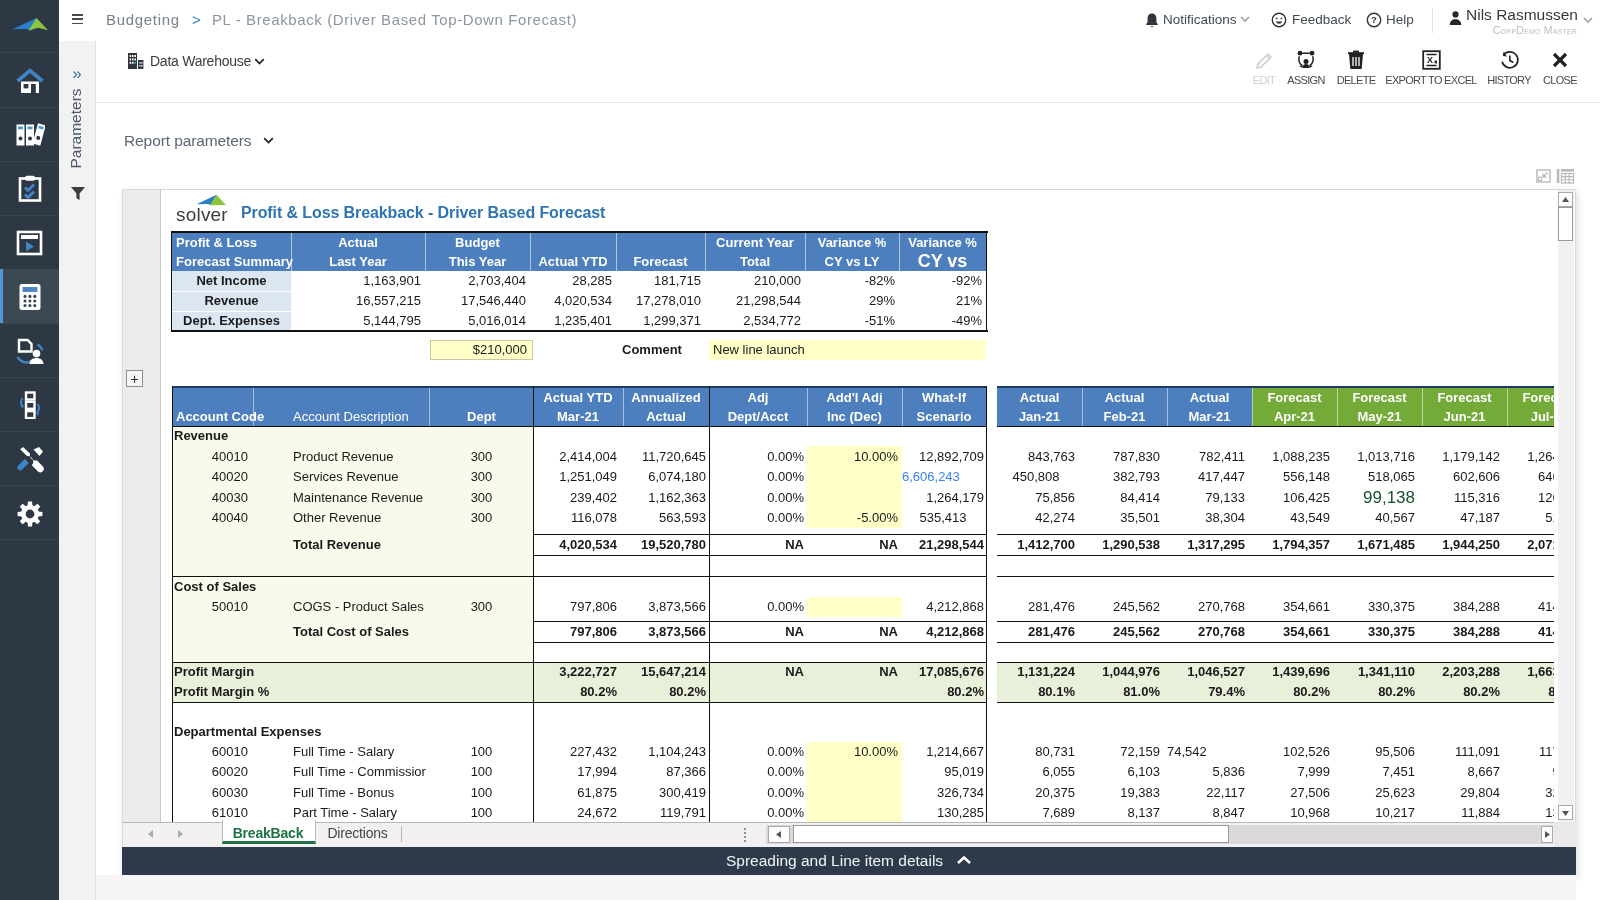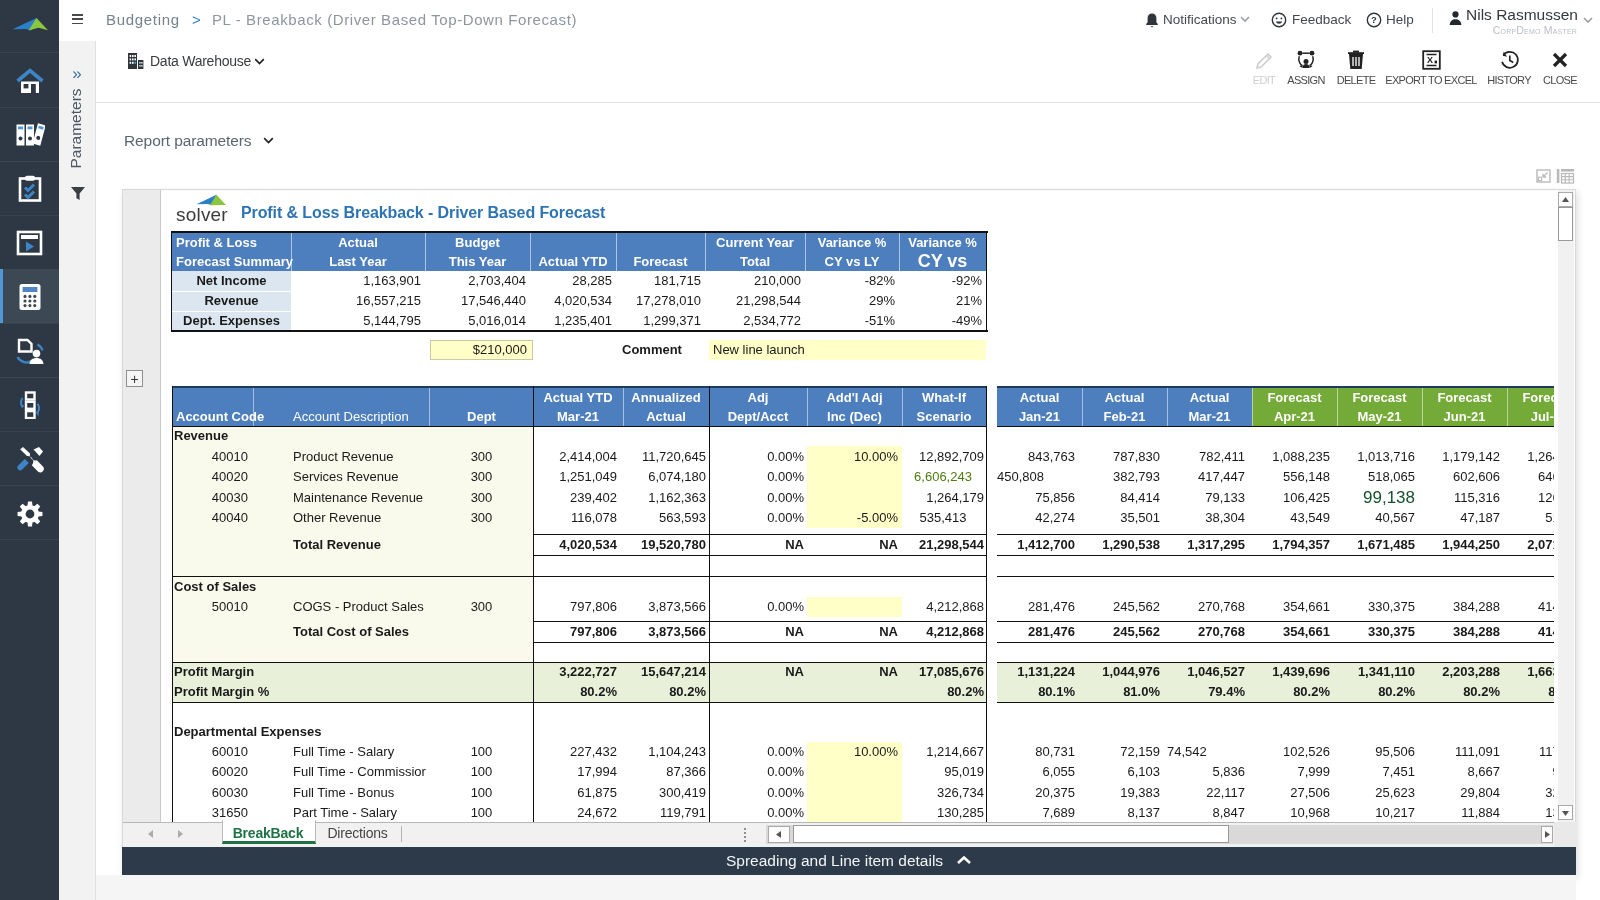--- a/index.html
+++ b/index.html
@@ -319,21 +319,21 @@
     <div style="position:absolute;left:462px;top:256px;width:83px;height:21px;line-height:21px;font-size:13px;color:#1a1a1a;text-align:right">11,720,645</div>
     <div style="position:absolute;left:548px;top:256px;width:95px;height:21px;line-height:21px;font-size:13px;color:#1a1a1a;text-align:right">0.00%</div>
     <div style="position:absolute;left:646px;top:256px;width:91px;height:21px;line-height:21px;font-size:13px;color:#1a1a1a;text-align:right">10.00%</div>
     <div style="position:absolute;left:741px;top:256px;width:82px;height:21px;line-height:21px;font-size:13px;color:#1a1a1a;text-align:right">12,892,709</div>
     <div style="position:absolute;left:11px;top:277px;width:76px;height:20px;line-height:20px;font-size:13px;color:#1a1a1a;text-align:right">40020</div>
     <div style="position:absolute;left:132px;top:277px;width:136px;height:20px;line-height:20px;font-size:13px;color:#1a1a1a;white-space:nowrap;overflow:hidden">Services Revenue</div>
     <div style="position:absolute;left:269px;top:277px;width:103px;height:20px;line-height:20px;font-size:13px;color:#1a1a1a;text-align:center">300</div>
     <div style="position:absolute;left:372px;top:277px;width:84px;height:20px;line-height:20px;font-size:13px;color:#1a1a1a;text-align:right">1,251,049</div>
     <div style="position:absolute;left:462px;top:277px;width:83px;height:20px;line-height:20px;font-size:13px;color:#1a1a1a;text-align:right">6,074,180</div>
     <div style="position:absolute;left:548px;top:277px;width:95px;height:20px;line-height:20px;font-size:13px;color:#1a1a1a;text-align:right">0.00%</div>
-    <div style="position:absolute;left:741px;top:277px;width:82px;height:20px;line-height:20px;font-size:13px;color:#4d7c0f;text-align:center">6,606,243</div>
+    <div style="position:absolute;left:741px;top:277px;width:82px;height:20px;line-height:20px;font-size:13px;color:#3b82f6;text-align:left">6,606,243</div>
     <div style="position:absolute;left:11px;top:297px;width:76px;height:21px;line-height:21px;font-size:13px;color:#1a1a1a;text-align:right">40030</div>
     <div style="position:absolute;left:132px;top:297px;width:136px;height:21px;line-height:21px;font-size:13px;color:#1a1a1a;white-space:nowrap;overflow:hidden">Maintenance Revenue</div>
     <div style="position:absolute;left:269px;top:297px;width:103px;height:21px;line-height:21px;font-size:13px;color:#1a1a1a;text-align:center">300</div>
     <div style="position:absolute;left:372px;top:297px;width:84px;height:21px;line-height:21px;font-size:13px;color:#1a1a1a;text-align:right">239,402</div>
     <div style="position:absolute;left:462px;top:297px;width:83px;height:21px;line-height:21px;font-size:13px;color:#1a1a1a;text-align:right">1,162,363</div>
     <div style="position:absolute;left:548px;top:297px;width:95px;height:21px;line-height:21px;font-size:13px;color:#1a1a1a;text-align:right">0.00%</div>
     <div style="position:absolute;left:741px;top:297px;width:82px;height:21px;line-height:21px;font-size:13px;color:#1a1a1a;text-align:right">1,264,179</div>
     <div style="position:absolute;left:11px;top:318px;width:76px;height:20px;line-height:20px;font-size:13px;color:#1a1a1a;text-align:right">40040</div>
     <div style="position:absolute;left:132px;top:318px;width:136px;height:20px;line-height:20px;font-size:13px;color:#1a1a1a;white-space:nowrap;overflow:hidden">Other Revenue</div>
     <div style="position:absolute;left:269px;top:318px;width:103px;height:20px;line-height:20px;font-size:13px;color:#1a1a1a;text-align:center">300</div>
@@ -388,21 +388,21 @@
     <div style="position:absolute;left:462px;top:572px;width:83px;height:20px;line-height:20px;font-size:13px;color:#1a1a1a;text-align:right">87,366</div>
     <div style="position:absolute;left:548px;top:572px;width:95px;height:20px;line-height:20px;font-size:13px;color:#1a1a1a;text-align:right">0.00%</div>
     <div style="position:absolute;left:741px;top:572px;width:82px;height:20px;line-height:20px;font-size:13px;color:#1a1a1a;text-align:right">95,019</div>
     <div style="position:absolute;left:11px;top:592px;width:76px;height:21px;line-height:21px;font-size:13px;color:#1a1a1a;text-align:right">60030</div>
     <div style="position:absolute;left:132px;top:592px;width:136px;height:21px;line-height:21px;font-size:13px;color:#1a1a1a;white-space:nowrap;overflow:hidden">Full Time - Bonus</div>
     <div style="position:absolute;left:269px;top:592px;width:103px;height:21px;line-height:21px;font-size:13px;color:#1a1a1a;text-align:center">100</div>
     <div style="position:absolute;left:372px;top:592px;width:84px;height:21px;line-height:21px;font-size:13px;color:#1a1a1a;text-align:right">61,875</div>
     <div style="position:absolute;left:462px;top:592px;width:83px;height:21px;line-height:21px;font-size:13px;color:#1a1a1a;text-align:right">300,419</div>
     <div style="position:absolute;left:548px;top:592px;width:95px;height:21px;line-height:21px;font-size:13px;color:#1a1a1a;text-align:right">0.00%</div>
     <div style="position:absolute;left:741px;top:592px;width:82px;height:21px;line-height:21px;font-size:13px;color:#1a1a1a;text-align:right">326,734</div>
-    <div style="position:absolute;left:11px;top:613px;width:76px;height:19px;line-height:19px;font-size:13px;color:#1a1a1a;text-align:right">31650</div>
+    <div style="position:absolute;left:11px;top:613px;width:76px;height:19px;line-height:19px;font-size:13px;color:#1a1a1a;text-align:right">61010</div>
     <div style="position:absolute;left:132px;top:613px;width:136px;height:19px;line-height:19px;font-size:13px;color:#1a1a1a;white-space:nowrap;overflow:hidden">Part Time - Salary</div>
     <div style="position:absolute;left:269px;top:613px;width:103px;height:19px;line-height:19px;font-size:13px;color:#1a1a1a;text-align:center">100</div>
     <div style="position:absolute;left:372px;top:613px;width:84px;height:19px;line-height:19px;font-size:13px;color:#1a1a1a;text-align:right">24,672</div>
     <div style="position:absolute;left:462px;top:613px;width:83px;height:19px;line-height:19px;font-size:13px;color:#1a1a1a;text-align:right">119,791</div>
     <div style="position:absolute;left:548px;top:613px;width:95px;height:19px;line-height:19px;font-size:13px;color:#1a1a1a;text-align:right">0.00%</div>
     <div style="position:absolute;left:741px;top:613px;width:82px;height:19px;line-height:19px;font-size:13px;color:#1a1a1a;text-align:right">130,285</div>
     <div style="position:absolute;left:836px;top:196px;width:557px;height:436px;overflow:hidden">
       <div style="position:absolute;left:0;top:0;width:595px;height:436px">
         <div style="position:absolute;left:0px;top:276px;width:595px;height:40px;background:#e9f0da"></div>
         <div style="position:absolute;left:0px;top:2px;width:255px;height:38px;background:#4d7ebd"></div>
@@ -436,21 +436,21 @@
         <div style="position:absolute;left:425px;top:21px;width:85px;height:19px;line-height:19px;font-size:13px;font-weight:bold;color:#fff;text-align:center">Jun-21</div>
         <div style="position:absolute;left:510px;top:2px;width:85px;height:19px;line-height:19px;font-size:13px;font-weight:bold;color:#fff;text-align:center">Forecast</div>
         <div style="position:absolute;left:510px;top:21px;width:85px;height:19px;line-height:19px;font-size:13px;font-weight:bold;color:#fff;text-align:center">Jul-21</div>
         <div style="position:absolute;left:0px;top:60px;width:78px;height:21px;line-height:21px;font-size:13px;color:#1a1a1a;text-align:right">843,763</div>
         <div style="position:absolute;left:85px;top:60px;width:78px;height:21px;line-height:21px;font-size:13px;color:#1a1a1a;text-align:right">787,830</div>
         <div style="position:absolute;left:170px;top:60px;width:78px;height:21px;line-height:21px;font-size:13px;color:#1a1a1a;text-align:right">782,411</div>
         <div style="position:absolute;left:255px;top:60px;width:78px;height:21px;line-height:21px;font-size:13px;color:#1a1a1a;text-align:right">1,088,235</div>
         <div style="position:absolute;left:340px;top:60px;width:78px;height:21px;line-height:21px;font-size:13px;color:#1a1a1a;text-align:right">1,013,716</div>
         <div style="position:absolute;left:425px;top:60px;width:78px;height:21px;line-height:21px;font-size:13px;color:#1a1a1a;text-align:right">1,179,142</div>
         <div style="position:absolute;left:510px;top:60px;width:78px;height:21px;line-height:21px;font-size:13px;color:#1a1a1a;text-align:right">1,264,142</div>
-        <div style="position:absolute;left:0px;top:81px;width:78px;height:20px;line-height:20px;font-size:13px;color:#1a1a1a;text-align:left">450,808</div>
+        <div style="position:absolute;left:0px;top:81px;width:78px;height:20px;line-height:20px;font-size:13px;color:#1a1a1a;text-align:center">450,808</div>
         <div style="position:absolute;left:85px;top:81px;width:78px;height:20px;line-height:20px;font-size:13px;color:#1a1a1a;text-align:right">382,793</div>
         <div style="position:absolute;left:170px;top:81px;width:78px;height:20px;line-height:20px;font-size:13px;color:#1a1a1a;text-align:right">417,447</div>
         <div style="position:absolute;left:255px;top:81px;width:78px;height:20px;line-height:20px;font-size:13px;color:#1a1a1a;text-align:right">556,148</div>
         <div style="position:absolute;left:340px;top:81px;width:78px;height:20px;line-height:20px;font-size:13px;color:#1a1a1a;text-align:right">518,065</div>
         <div style="position:absolute;left:425px;top:81px;width:78px;height:20px;line-height:20px;font-size:13px;color:#1a1a1a;text-align:right">602,606</div>
         <div style="position:absolute;left:510px;top:81px;width:78px;height:20px;line-height:20px;font-size:13px;color:#1a1a1a;text-align:right">646,606</div>
         <div style="position:absolute;left:0px;top:101px;width:78px;height:21px;line-height:21px;font-size:13px;color:#1a1a1a;text-align:right">75,856</div>
         <div style="position:absolute;left:85px;top:101px;width:78px;height:21px;line-height:21px;font-size:13px;color:#1a1a1a;text-align:right">84,414</div>
         <div style="position:absolute;left:170px;top:101px;width:78px;height:21px;line-height:21px;font-size:13px;color:#1a1a1a;text-align:right">79,133</div>
         <div style="position:absolute;left:255px;top:101px;width:78px;height:21px;line-height:21px;font-size:13px;color:#1a1a1a;text-align:right">106,425</div>

